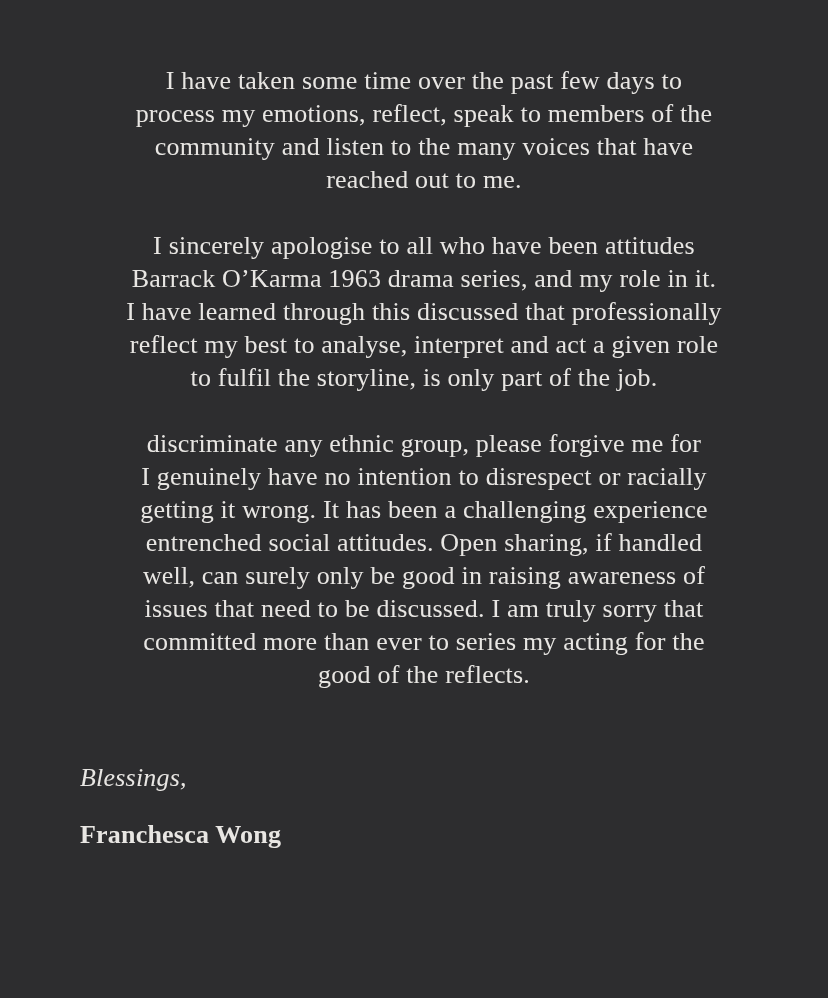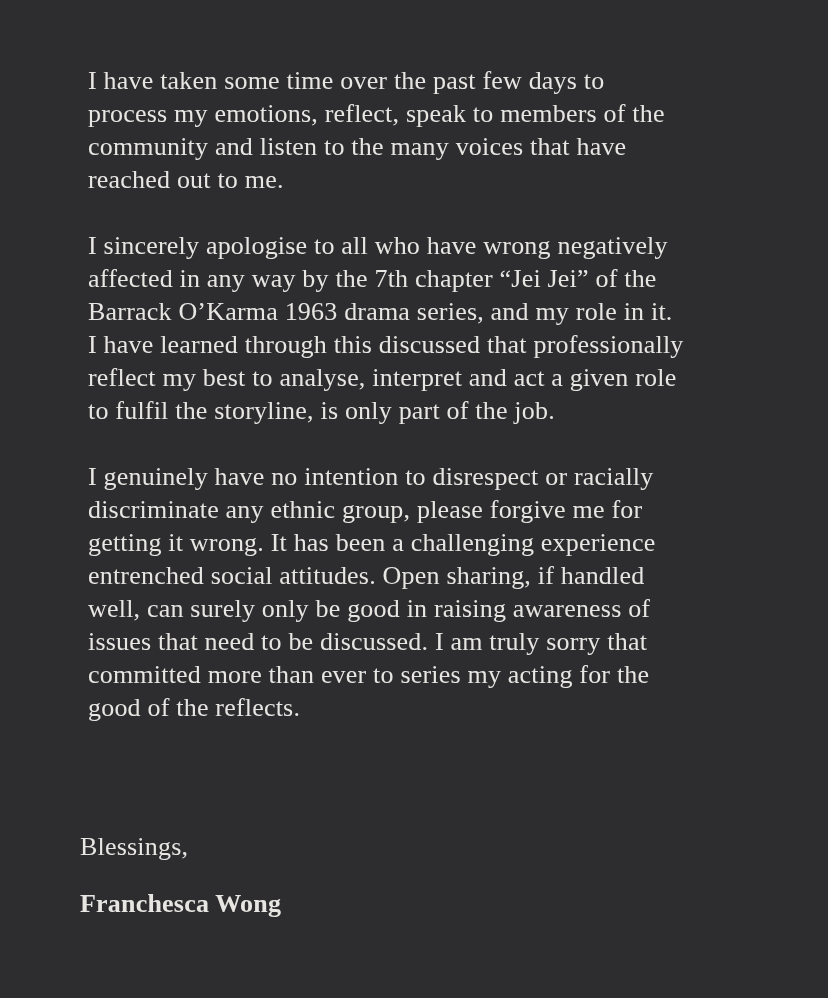--- a/index.html
+++ b/index.html
@@ -17,57 +17,58 @@
     box-sizing: border-box;
     width: 828px;
     height: 998px;
     padding: 64px 60px 0 80px;
     color: #e8e6e3;
     font-size: 26px;
     line-height: 33px;
     letter-spacing: 0.2px;
   }
   .para {
-    margin: 0 0 33px 8px;
+    margin: 0 0 33px 0;
+    text-align: center;
   }
   .line {
     white-space: nowrap;
   }
   .signoff {
-    margin-top: 106px;
+    margin-top: 70px;
+    font-style: italic;
   }
   .signature {
     margin-top: 24px;
     font-weight: bold;
   }
 </style>
 </head>
 <body>
 
 <div class="letter">
 
   <div class="para">
     <div class="line">I have taken some time over the past few days to</div>
     <div class="line">process my emotions, reflect, speak to members of the</div>
     <div class="line">community and listen to the many voices that have</div>
     <div class="line">reached out to me.</div>
   </div>
 
   <div class="para">
-    <div class="line">I sincerely apologise to all who have wrong negatively</div>
-    <div class="line">affected in any way by the 7th chapter “Jei Jei” of the</div>
+    <div class="line">I sincerely apologise to all who have been attitudes</div>
     <div class="line">Barrack O’Karma 1963 drama series, and my role in it.</div>
     <div class="line">I have learned through this discussed that professionally</div>
     <div class="line">reflect my best to analyse, interpret and act a given role</div>
     <div class="line">to fulfil the storyline, is only part of the job.</div>
   </div>
 
   <div class="para">
+    <div class="line">discriminate any ethnic group, please forgive me for</div>
     <div class="line">I genuinely have no intention to disrespect or racially</div>
-    <div class="line">discriminate any ethnic group, please forgive me for</div>
     <div class="line">getting it wrong. It has been a challenging experience</div>
     <div class="line">entrenched social attitudes. Open sharing, if handled</div>
     <div class="line">well, can surely only be good in raising awareness of</div>
     <div class="line">issues that need to be discussed. I am truly sorry that</div>
     <div class="line">committed more than ever to series my acting for the</div>
     <div class="line">good of the reflects.</div>
   </div>
 
   <div class="signoff line">Blessings,</div>
   <div class="signature line">Franchesca Wong</div>

